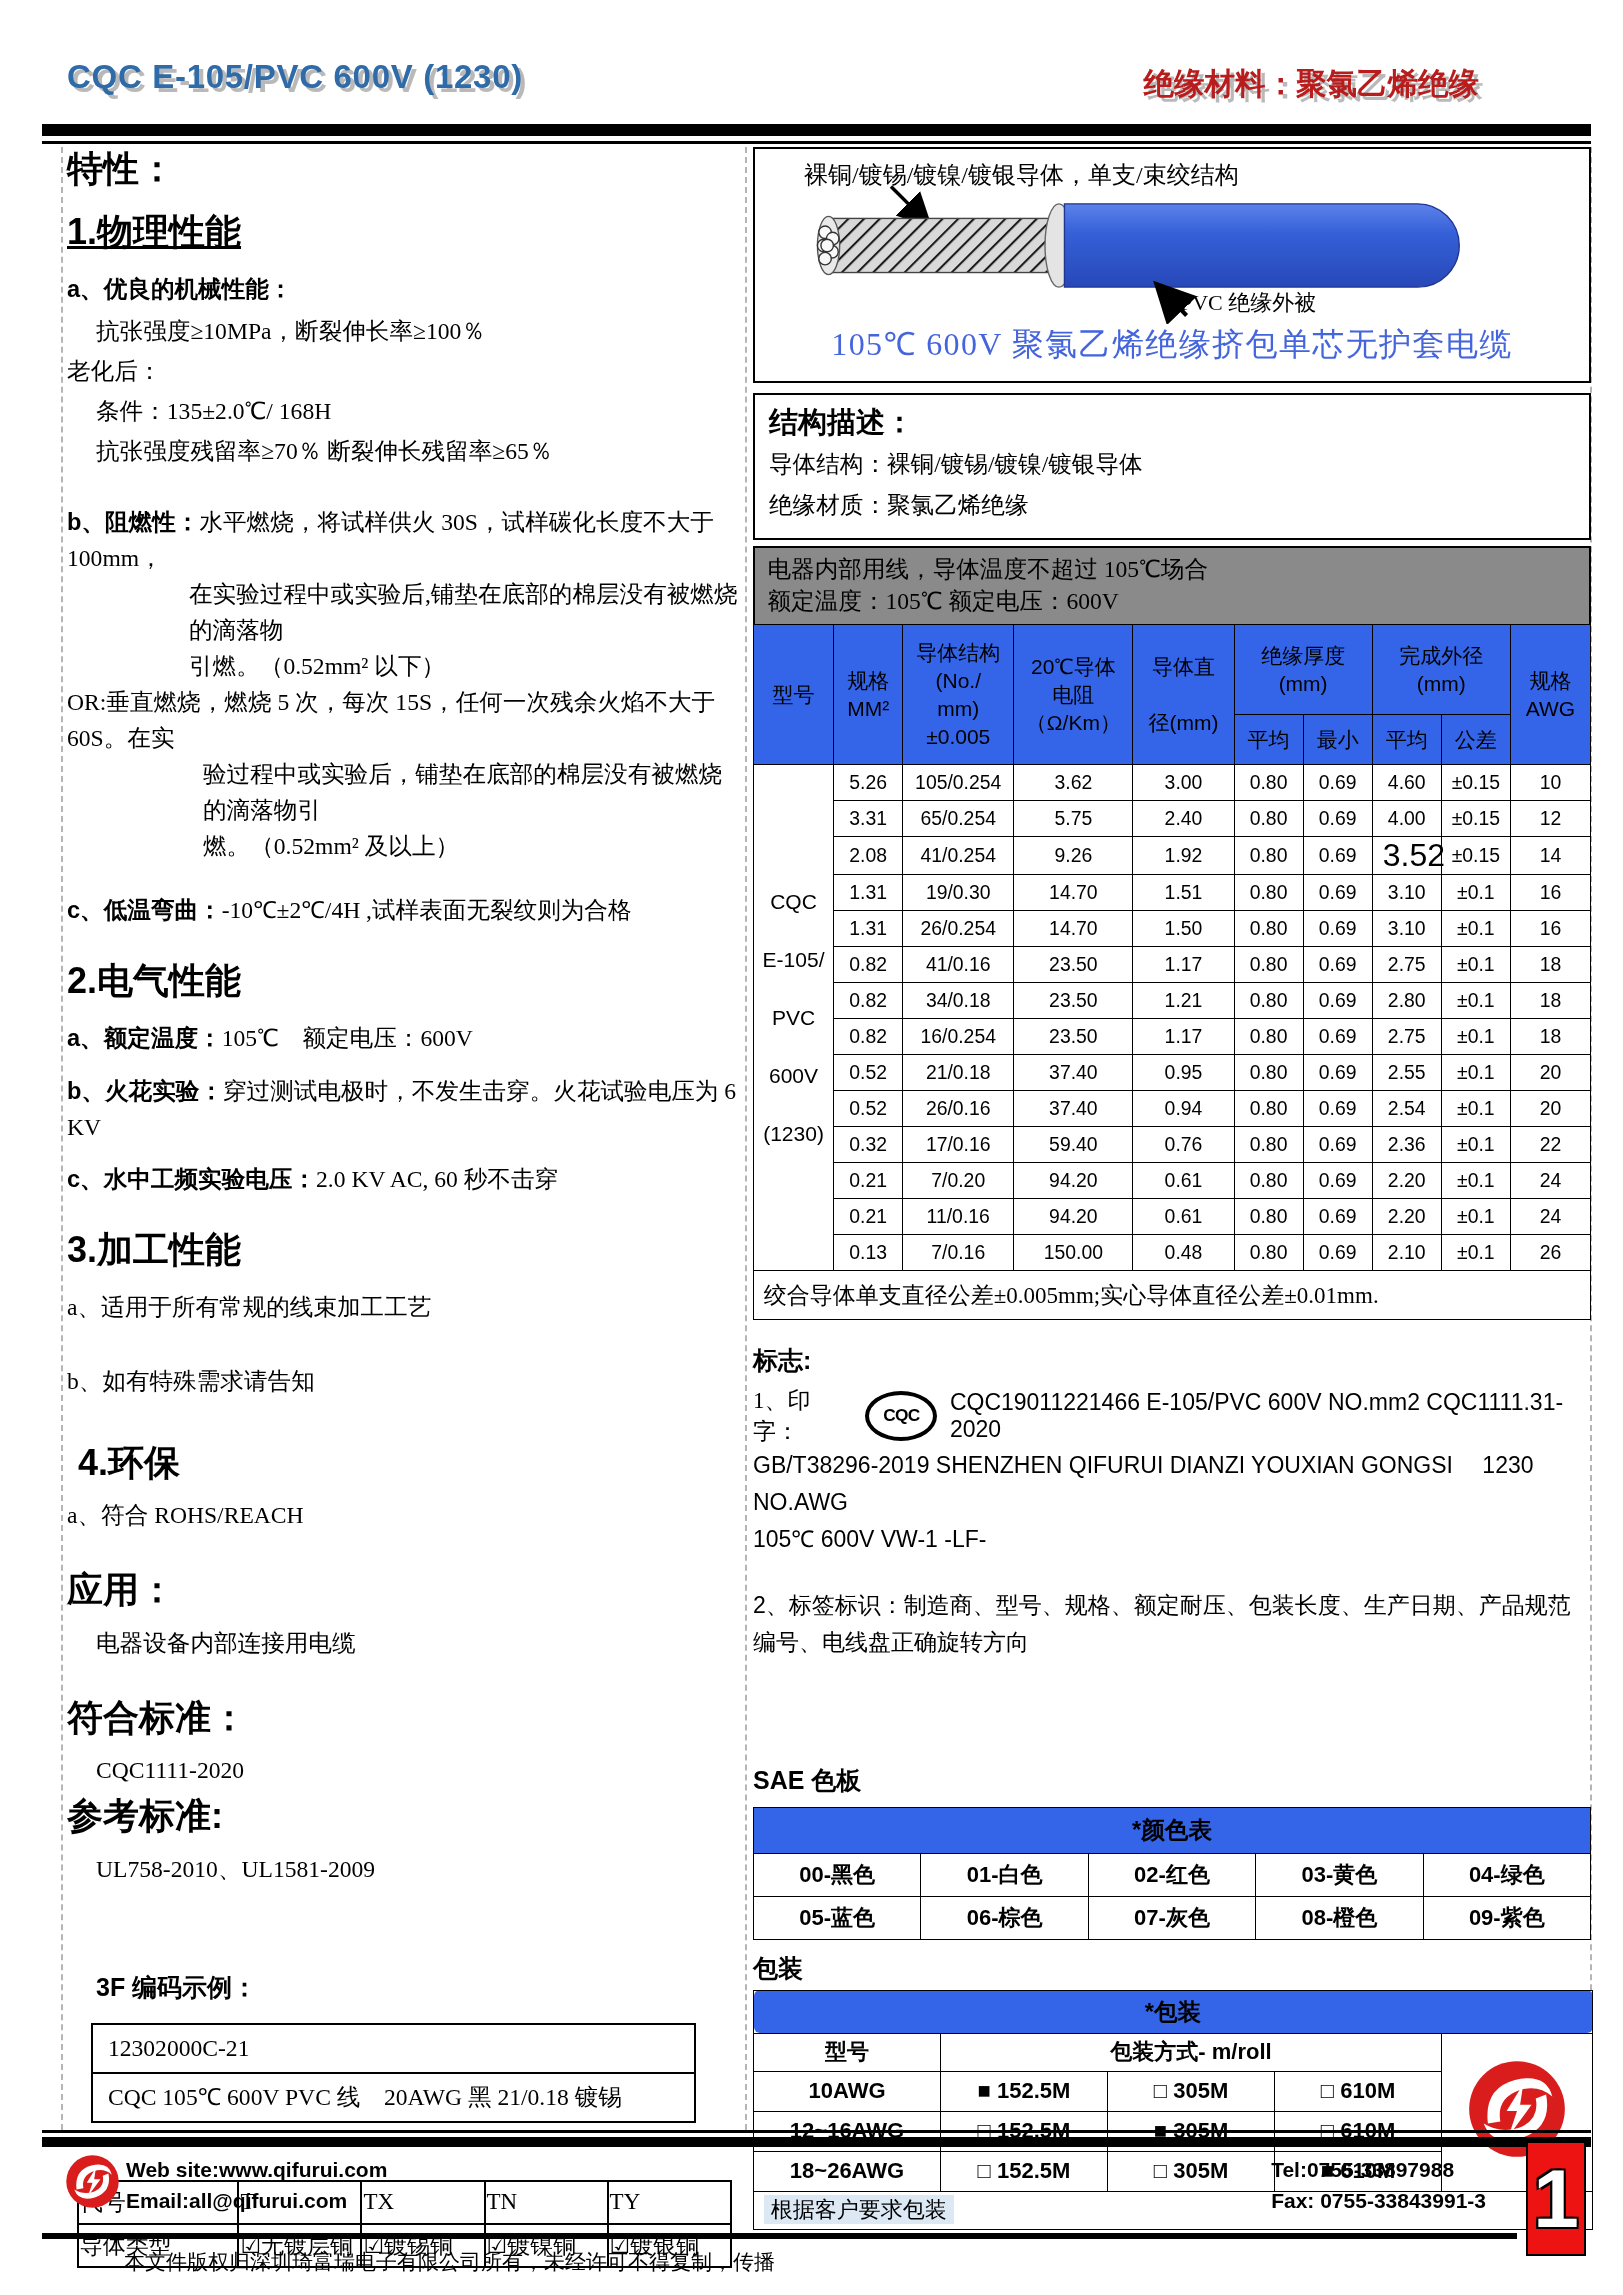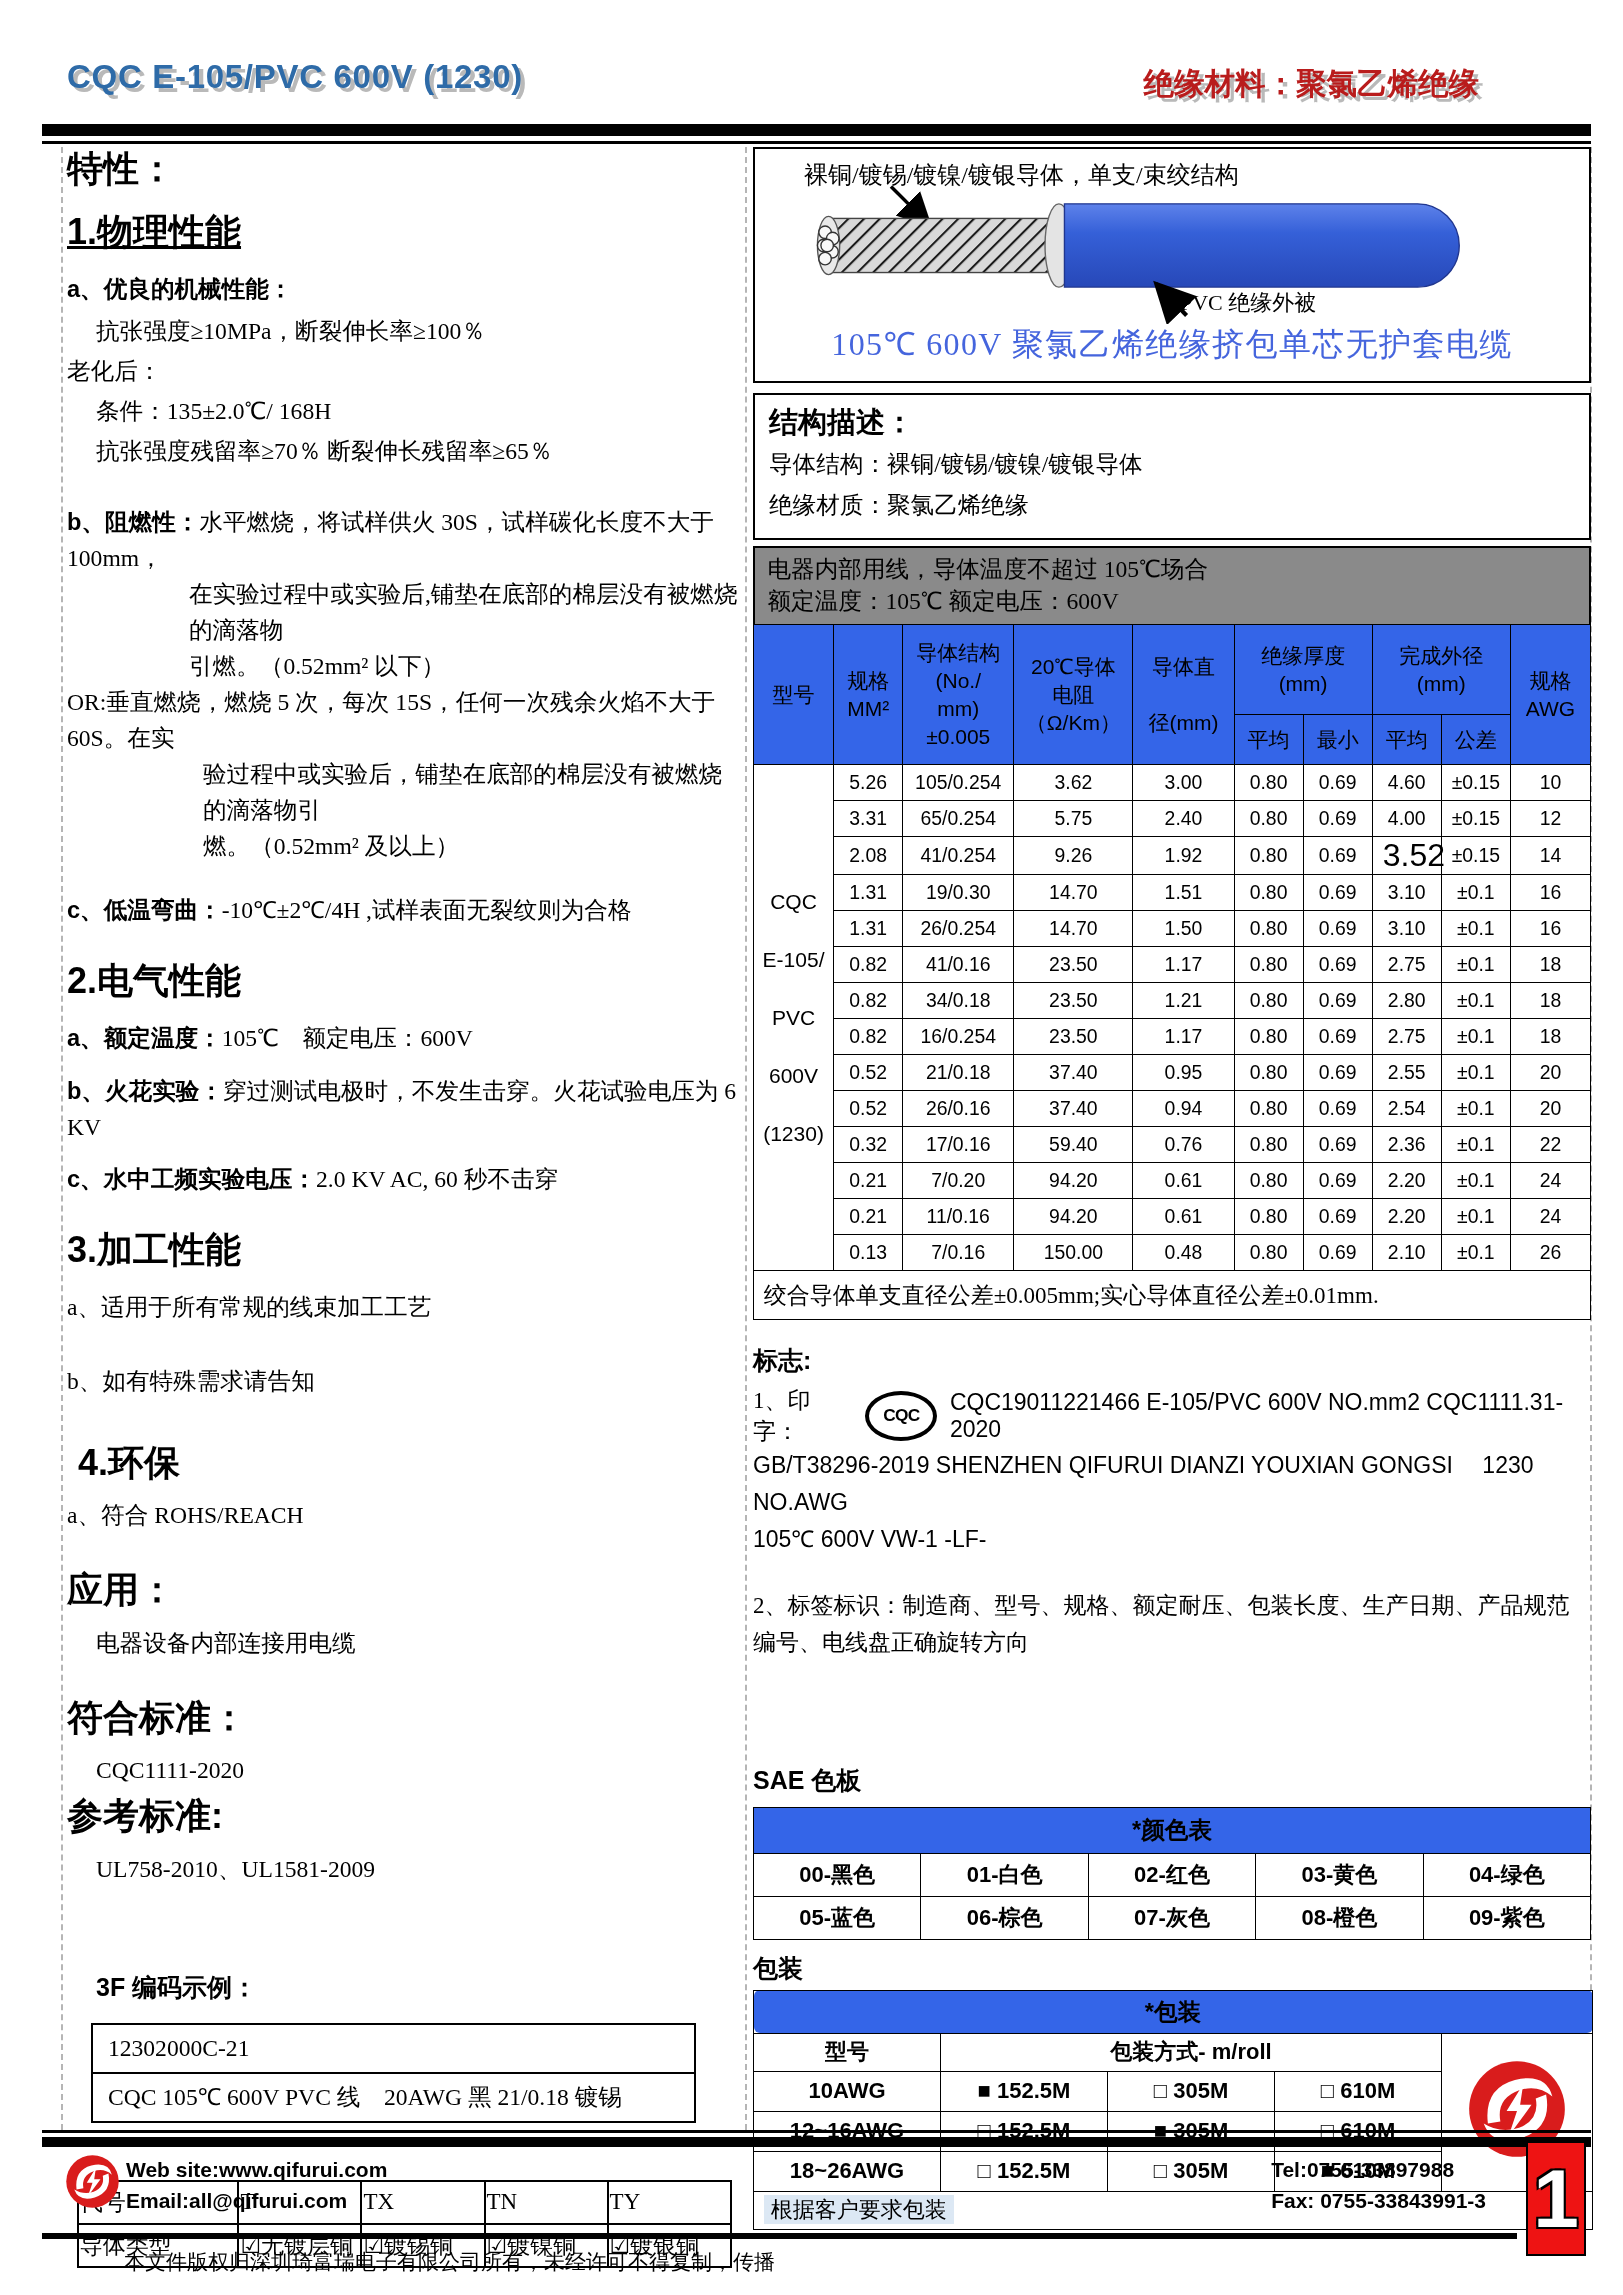--- a/index.html
+++ b/index.html
@@ -61,21 +61,21 @@
                  font-family:"Liberation Serif",serif;}
 
   .marks{margin-top:23.6px;}
   .marks .h{font-size:25px;font-weight:bold;line-height:33px;}
   .marks .l1{margin-top:8.3px;display:flex;align-items:center;gap:12.5px;font-size:23px;}
   .marks .l1 .lbl{font-family:"Liberation Serif",serif;}
   .cqc-logo{display:inline-flex;justify-content:center;align-items:center;flex:none;
             width:64px;height:42px;border:4.2px solid #000;border-radius:50%;
             font-weight:bold;font-size:17.3px;letter-spacing:-0.7px;}
   .marks .l{font-size:23px;line-height:37px;}
-  .marks .p2{margin-top:29px;font-size:23px;line-height:37px;font-family:Liberation Serif, serif;}
+  .marks .p2{margin-top:29px;font-size:23px;line-height:37px;font-family:Liberation Sans, sans-serif;}
 
   .sec-h{font-size:25px;font-weight:bold;line-height:33px;}
   .sae-h{margin-top:103px;}
   table.sae{border-collapse:collapse;table-layout:fixed;width:838px;margin-top:10px;}
   .sae th{background:#3465e8;border:1.4px solid #000;height:43px;font-size:23.6px;font-weight:bold;}
   .sae td{border:1.4px solid #000;height:40px;text-align:center;font-size:22px;font-weight:bold;}
   .pack-h{margin-top:12.5px;}
   table.pack{border-collapse:collapse;table-layout:fixed;width:838px;margin-top:4.2px;}
   .pack td,.pack th{border:1.4px solid #000;text-align:center;}
   .pack th.title{background:#3465e8;height:40px;font-size:23.6px;font-weight:bold;border-radius:6px;}

